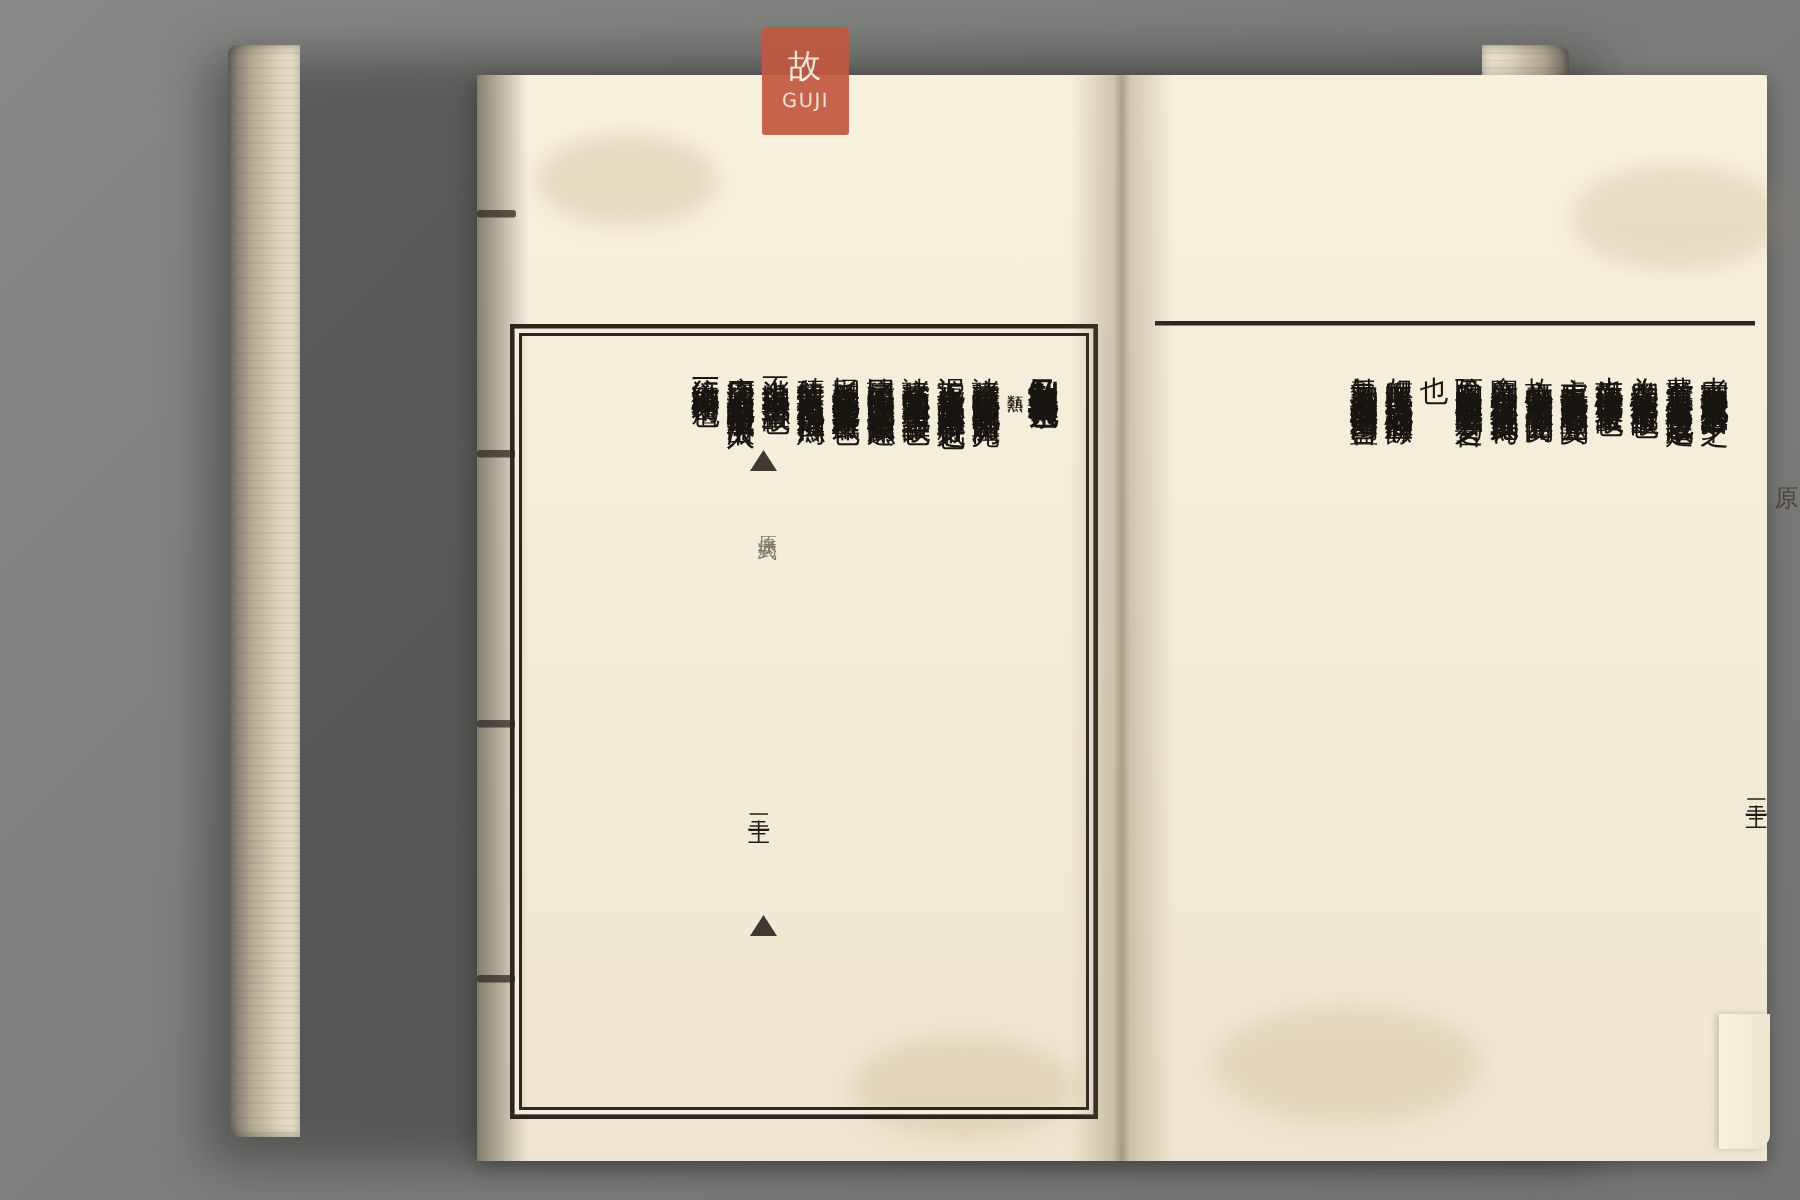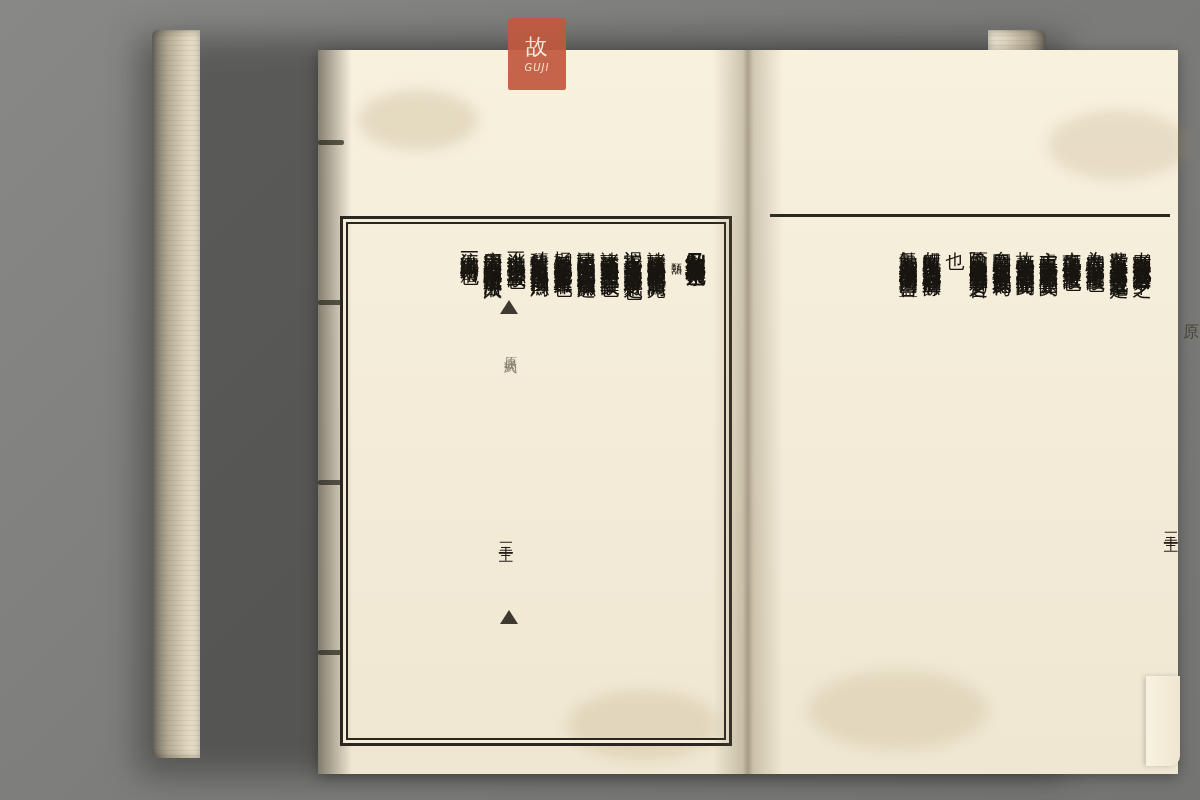--- a/index.html
+++ b/index.html
@@ -244,25 +244,24 @@
     flex-direction: column;
     align-items: center;
     justify-content: center;
     color: #f6efe3;
     font-size: 22px;
     line-height: 1;
     letter-spacing: 1px;
     border-radius: 2px;
   }
   .watermark .wm-sub {
-    font-size: 10px;
+    font-size: 13px;
     letter-spacing: 1px;
     margin-top: 5px;
     opacity: .9;
-    font-style: italic;
   }
 
   
   .curl {
     position: absolute;
     right: -2px;
     bottom: 8px;
     width: 34px;
     height: 90px;
     background: linear-gradient(270deg, #efe6d0, #f8f2e0);

